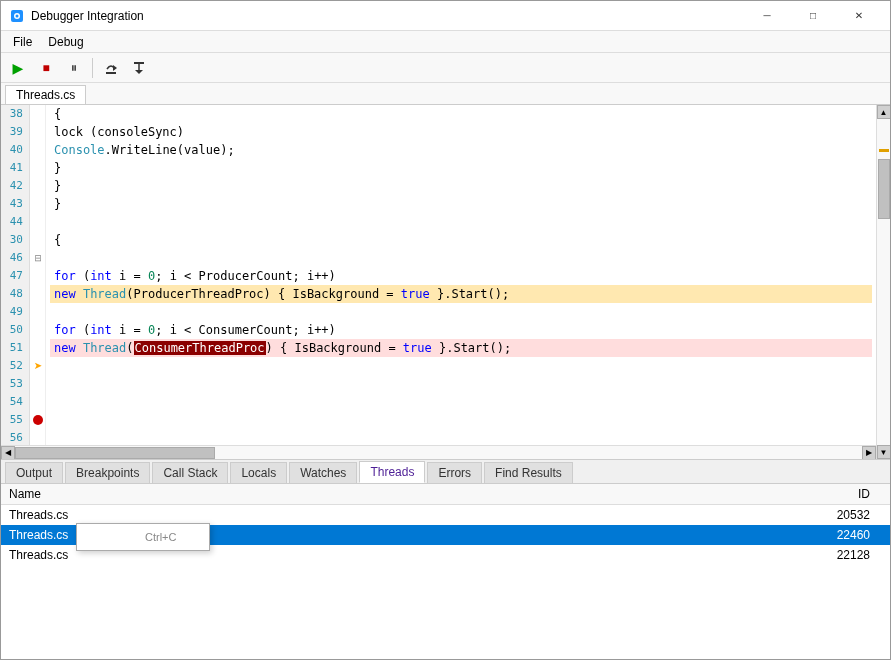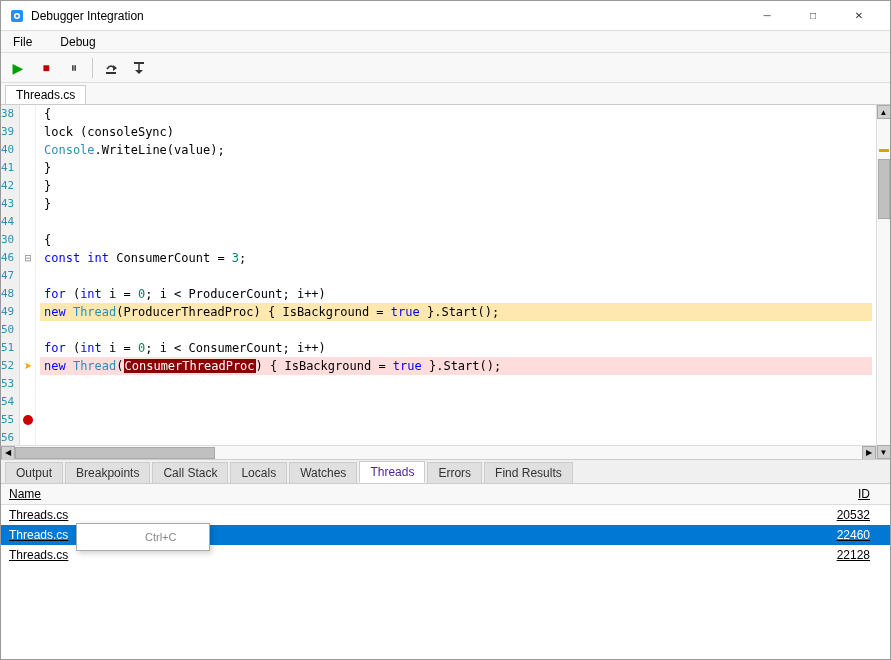--- a/index.html
+++ b/index.html
@@ -9,37 +9,37 @@
 
     
     .title-bar { height: 30px; background: #fff; display: flex; align-items: center; padding: 0 8px; border-bottom: 1px solid #ddd; }
     .title-bar-icon { width: 16px; height: 16px; margin-right: 6px; display: flex; align-items: center; justify-content: center; }
     .title-bar-icon svg { width: 14px; height: 14px; }
     .title-bar-title { flex: 1; font-size: 12px; color: #000; }
     .title-bar-controls { display: flex; gap: 0; }
     .title-btn { width: 46px; height: 30px; border: none; background: transparent; cursor: pointer; font-size: 10px; display: flex; align-items: center; justify-content: center; color: #333; }
 
     
-    .menu-bar { height: 22px; background: #f8f8f8; display: flex; align-items: center; padding: 0 4px; border-bottom: 1px solid #ddd; gap: 12px; }
+    .menu-bar { height: 22px; background: #f8f8f8; display: flex; align-items: center; padding: 0 4px; border-bottom: 1px solid #ddd; }
     .menu-item { padding: 2px 8px; font-size: 12px; cursor: pointer; color: #000; }
 
     
     .toolbar { height: 30px; background: #f8f8f8; display: flex; align-items: center; padding: 0 4px; border-bottom: 1px solid #ddd; gap: 2px; }
     .toolbar-btn { width: 26px; height: 24px; border: none; background: transparent; cursor: pointer; display: flex; align-items: center; justify-content: center; border-radius: 2px; }
     .toolbar-sep { width: 1px; height: 20px; background: #ccc; margin: 0 3px; }
 
     
     .file-tab-bar { height: 22px; background: #f8f8f8; display: flex; align-items: flex-end; padding: 0 4px; border-bottom: 1px solid #ccc; }
     .file-tab { padding: 2px 10px; font-size: 12px; background: #e0e0e0; border: 1px solid #ccc; border-bottom: none; cursor: pointer; color: #333; }
     .file-tab.active { background: #fff; color: #000; font-weight: normal; }
 
     
     .code-area { flex: 1; display: flex; overflow: hidden; background: #fff; position: relative; }
     .code-scroll { flex: 1; overflow: auto; display: flex; }
-    .line-numbers { width: 19px; background: #f0f0f0; padding: 0; text-align: right; font-family: 'Consolas', monospace; font-size: 12px; color: #2b91af; border-right: 1px solid #ddd; flex-shrink: 0; padding-top: 0; }
+    .line-numbers { width: 29px; background: #f0f0f0; padding: 0; text-align: right; font-family: 'Consolas', monospace; font-size: 12px; color: #2b91af; border-right: 1px solid #ddd; flex-shrink: 0; padding-top: 0; }
     .line-number { height: 18px; line-height: 18px; padding-right: 6px; font-size: 11px; color: #2b91af; position: relative; }
     .code-gutter { width: 16px; background: #fff; flex-shrink: 0; border-right: 1px solid #eee; }
     .gutter-icon { height: 18px; line-height: 18px; width: 16px; display: flex; align-items: center; justify-content: center; }
     .code-content { flex: 1; padding: 0 4px; font-family: 'Consolas', monospace; font-size: 12px; min-width: 600px; }
     .code-line { height: 18px; line-height: 18px; white-space: nowrap; padding-left: 4px; }
     .kw { color: #0000ff; }
     .type { color: #2b91af; }
     .method { color: #795e26; }
     .plain { color: #000; }
     .attr { color: #2b91af; }
@@ -52,21 +52,21 @@
     .scroll-thumb { width: 12px; height: 60px; background: #c0c0c0; border: 1px solid #aaa; position: absolute; right: 1px; top: 40px; }
     .scroll-mark { width: 10px; height: 3px; background: #e0a000; position: absolute; right: 2px; }
 
     
     .bottom-panel { height: 200px; border-top: 1px solid #ccc; background: #fff; display: flex; flex-direction: column; }
     .bottom-tabs { height: 24px; background: #f0f0f0; display: flex; align-items: flex-end; border-bottom: 1px solid #ccc; padding: 0 4px; }
     .bottom-tab { padding: 3px 10px; font-size: 12px; background: #e0e0e0; border: 1px solid #ccc; border-bottom: none; cursor: pointer; color: #333; margin-right: 2px; }
     .bottom-tab.active { background: #fff; color: #4c1d95; border-bottom: 1px solid #fff; }
 
     .threads-panel { flex: 1; overflow: auto; }
-    .threads-table { width: 100%; border-collapse: collapse; text-decoration: underline; }
+    .threads-table { width: 100%; border-collapse: collapse; }
     .threads-table th { text-align: left; padding: 3px 8px; font-size: 12px; font-weight: normal; border-bottom: 1px solid #ddd; background: #f8f8f8; color: #000; }
     .threads-table th.id-col { text-align: right; padding-right: 20px; }
     .threads-table td { padding: 2px 8px; font-size: 12px; height: 20px; }
     .threads-table td.id-col { text-align: right; padding-right: 20px; }
     .threads-table tr.selected { background: #0078d4; color: #fff; }
     .threads-table tr.selected td { color: #fff; }
 
     .context-menu { position: absolute; background: #fff; border: 1px solid #aaa; box-shadow: 2px 2px 6px rgba(0,0,0,0.2); z-index: 100; padding: 2px 8px; }
     .context-menu-item { padding: 4px 24px; font-size: 12px; cursor: pointer; display: flex; align-items: center; gap: 8px; }
     .context-menu-item .shortcut { margin-left: auto; color: #888; font-size: 11px; }
@@ -185,21 +185,20 @@
 
         <div class="code-content">
           <div class="code-line"><span class="plain">                {</span></div>
           <div class="code-line"><span class="plain">                    lock (consoleSync)</span></div>
           <div class="code-line"><span class="plain">                        </span><span class="type">Console</span><span class="plain">.WriteLine(value);</span></div>
           <div class="code-line"><span class="plain">                    }</span></div>
           <div class="code-line"><span class="plain">                }</span></div>
           <div class="code-line"><span class="plain">            }</span></div>
           <div class="code-line"></div>
           <div class="code-line"><span class="plain">            {</span></div>
-          <div class="code-line"><span class="plain">                </span><span class="kw">const int</span><span class="plain"> ConsumerCount = </span><span class="num">3</span><span class="plain">;</span></div>
           <div class="code-line"></div>
           <div class="code-line"><span class="plain">                </span><span class="kw">for</span><span class="plain"> (</span><span class="kw">int</span><span class="plain"> i = </span><span class="num">0</span><span class="plain">; i &lt; ProducerCount; i++)</span></div>
           <div class="code-line" style="background:#ffe8b0;"><span class="plain">                    </span><span class="kw">new</span><span class="plain"> </span><span class="type">Thread</span><span class="plain">(ProducerThreadProc) { IsBackground = </span><span class="kw">true</span><span class="plain"> }.Start();</span></div>
           <div class="code-line"></div>
           <div class="code-line"><span class="plain">                </span><span class="kw">for</span><span class="plain"> (</span><span class="kw">int</span><span class="plain"> i = </span><span class="num">0</span><span class="plain">; i &lt; ConsumerCount; i++)</span></div>
           <div class="code-line" style="background:#ffdddd;"><span class="plain">                    </span><span class="kw">new</span><span class="plain"> </span><span class="type">Thread</span><span class="plain">(</span><span style="background:#8B0000;color:#fff;padding:0 1px;">ConsumerThreadProc</span><span class="plain">) { IsBackground = </span><span class="kw">true</span><span class="plain"> }.Start();</span></div>
           <div class="code-line"></div>
 
         </div>
       </div>

